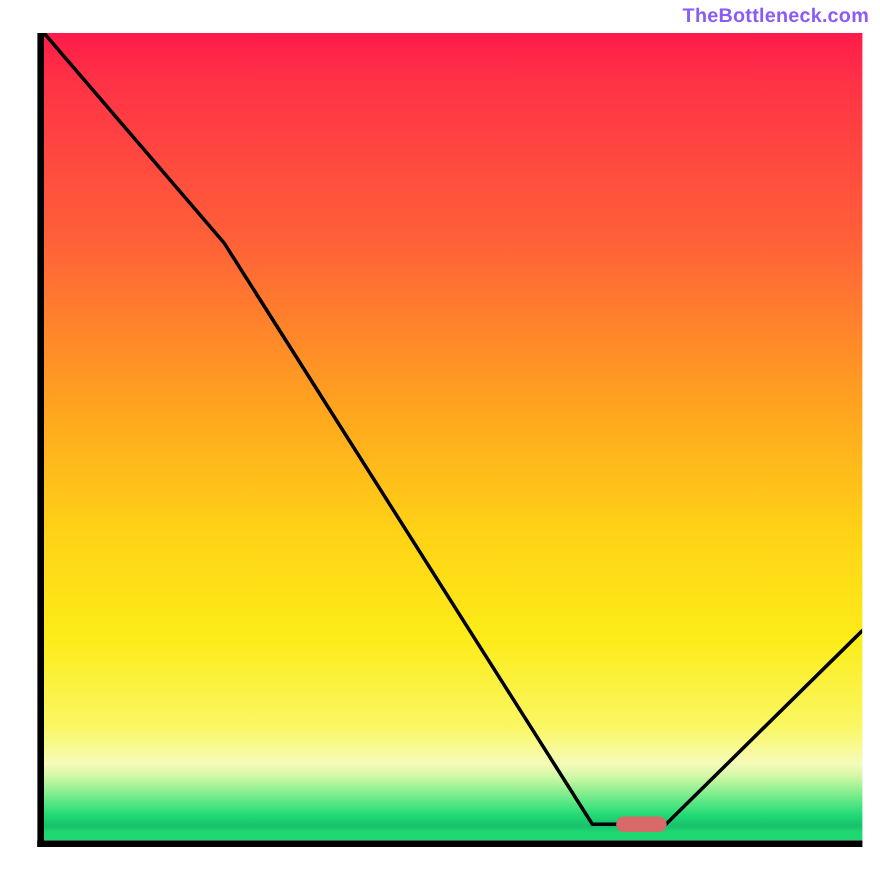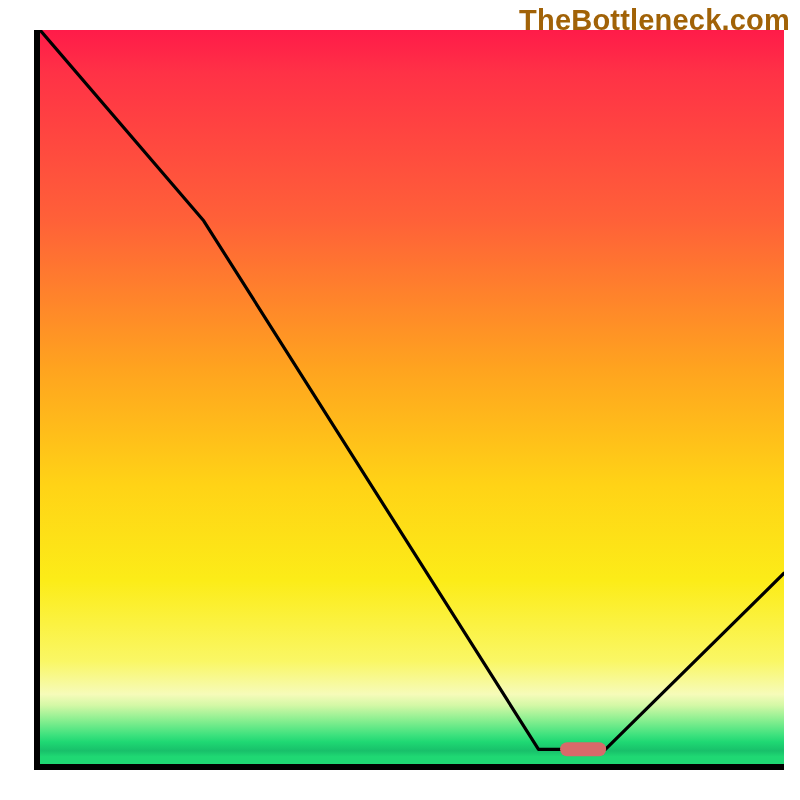--- a/index.html
+++ b/index.html
@@ -12,23 +12,23 @@
   }
   .frame {
     position: relative;
     width: 800px;
     height: 800px;
   }
   .attribution {
     position: absolute;
     top: 4px;
     right: 10px;
-    font-size: 29px;
+    font-size: 18px;
     font-weight: 600;
-    color: #a16207;
+    color: #8b5cf6;
     letter-spacing: 0.2px;
   }
   .plot-area {
     
     position: absolute;
     left: 34px;
     top: 30px;
     width: 750px;
     height: 740px;
     border-left: 6px solid #000;

